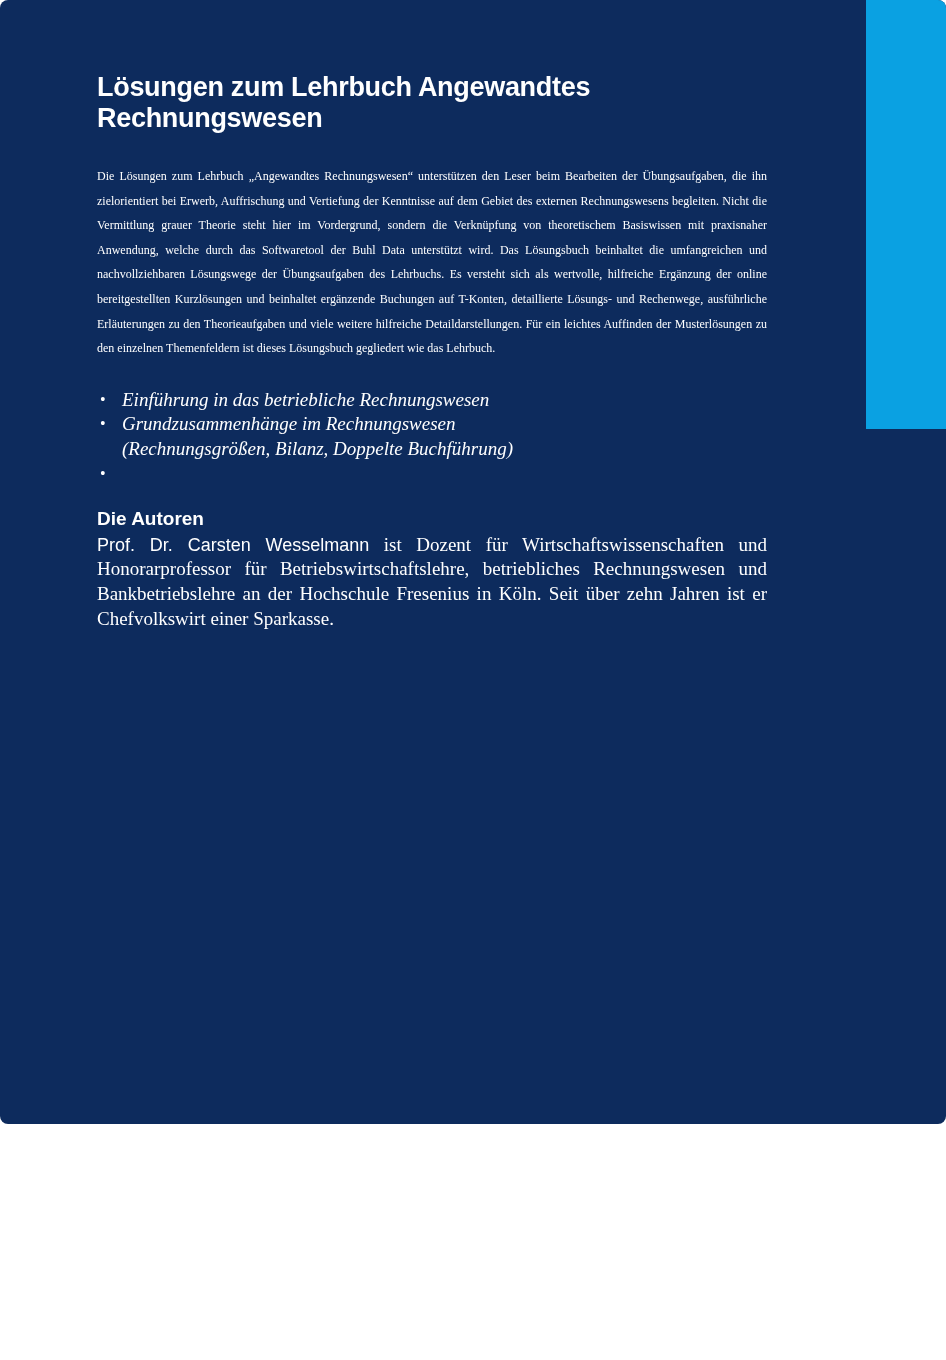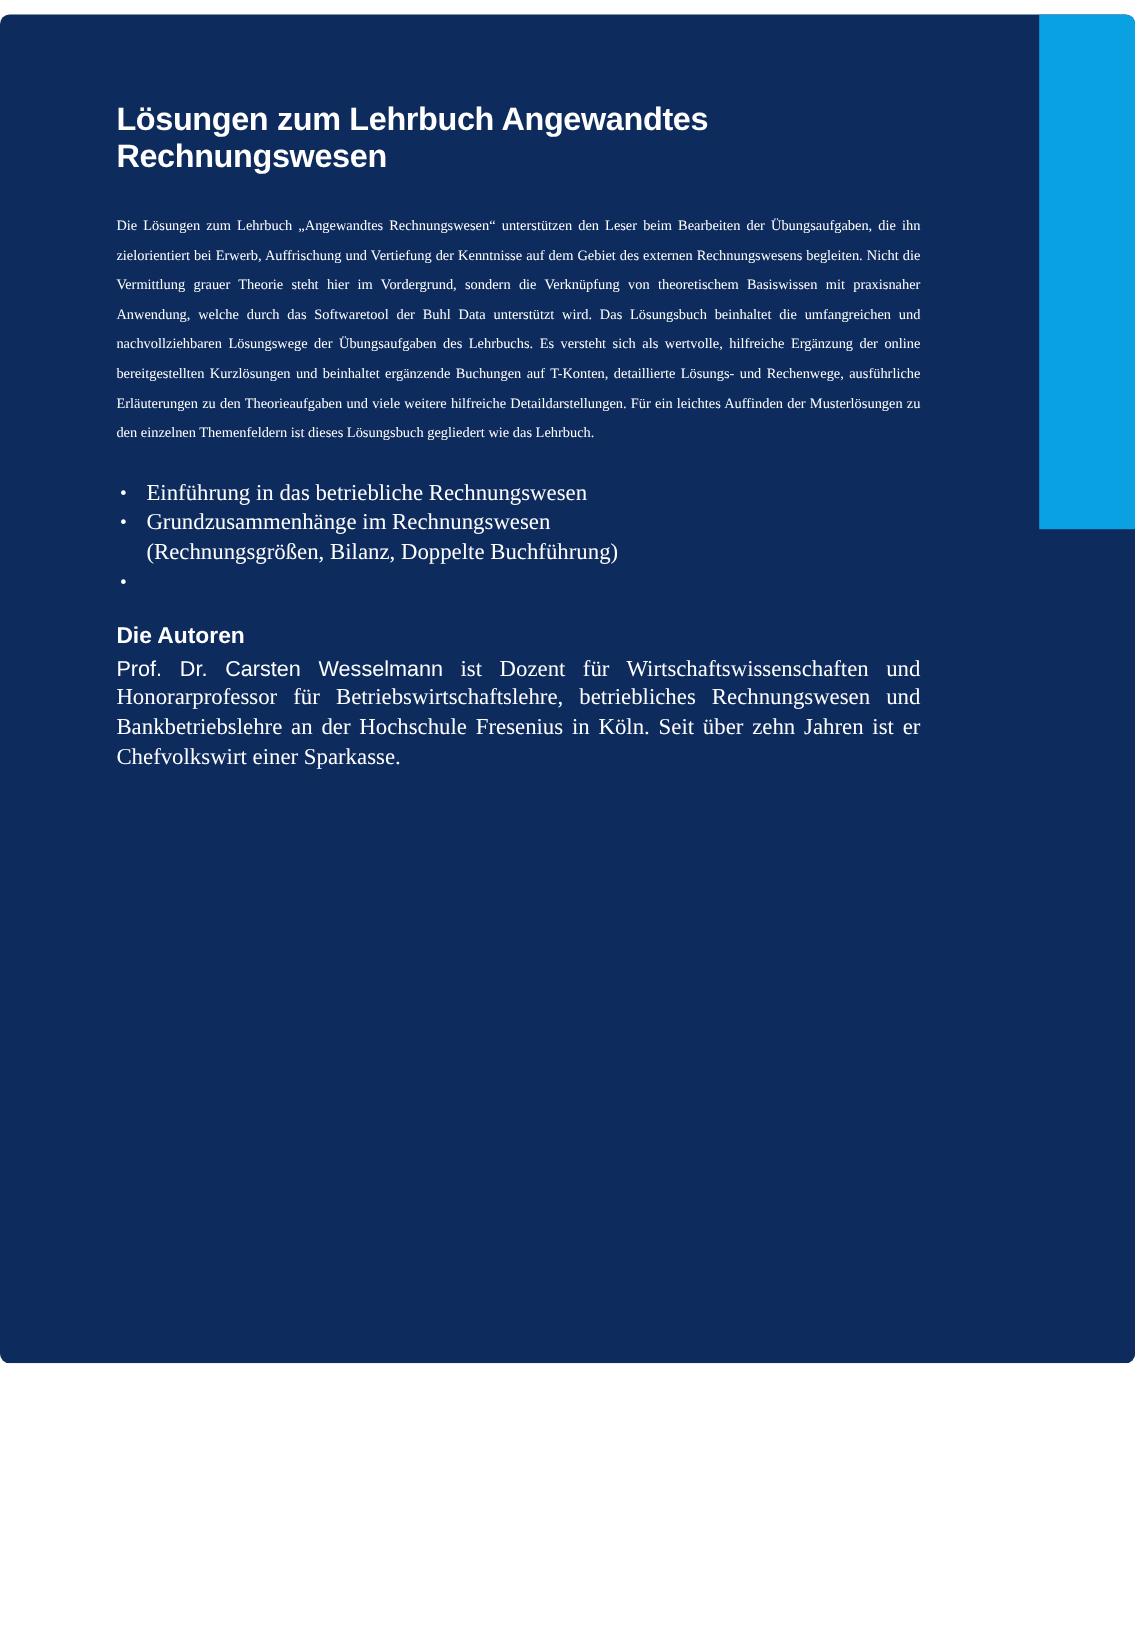--- a/index.html
+++ b/index.html
@@ -4,21 +4,20 @@
 <style>
   html,body{margin:0;padding:0;background:#ffffff;}
   .cover{
     position:relative;
     width:946px;height:1124px;
     background:#0d2b5d;
     border-radius:8px;
     overflow:hidden;
     font-family:"Liberation Serif",serif;
     color:#ffffff;
-    margin-top:12px;
   }
   .stripe{
     position:absolute;top:0;right:0;
     width:80px;height:429px;
     background:#0aa1e2;
   }
   .content{
     position:absolute;left:97px;top:72px;width:670px;
   }
   .title{
@@ -50,21 +49,21 @@
     line-height:24.6px;
   }
   .bullets li{display:flex;align-items:flex-start;}
   .bullet-glyph{
     flex:0 0 25px;
     width:25px;
     padding-left:3px;
     box-sizing:border-box;
     font-size:16px;
   }
-  .bullet-text{white-space:pre-line;}
+  .bullet-text{white-space:pre-line;font-style:italic;}
   .authors{
     font-size:19px;
     line-height:24.6px;
     text-align:justify;
     margin:1px 0 0 0;
   }
   .author-name{
     font-family:"Liberation Sans",sans-serif;
     font-weight:400;
     font-size:18px;

